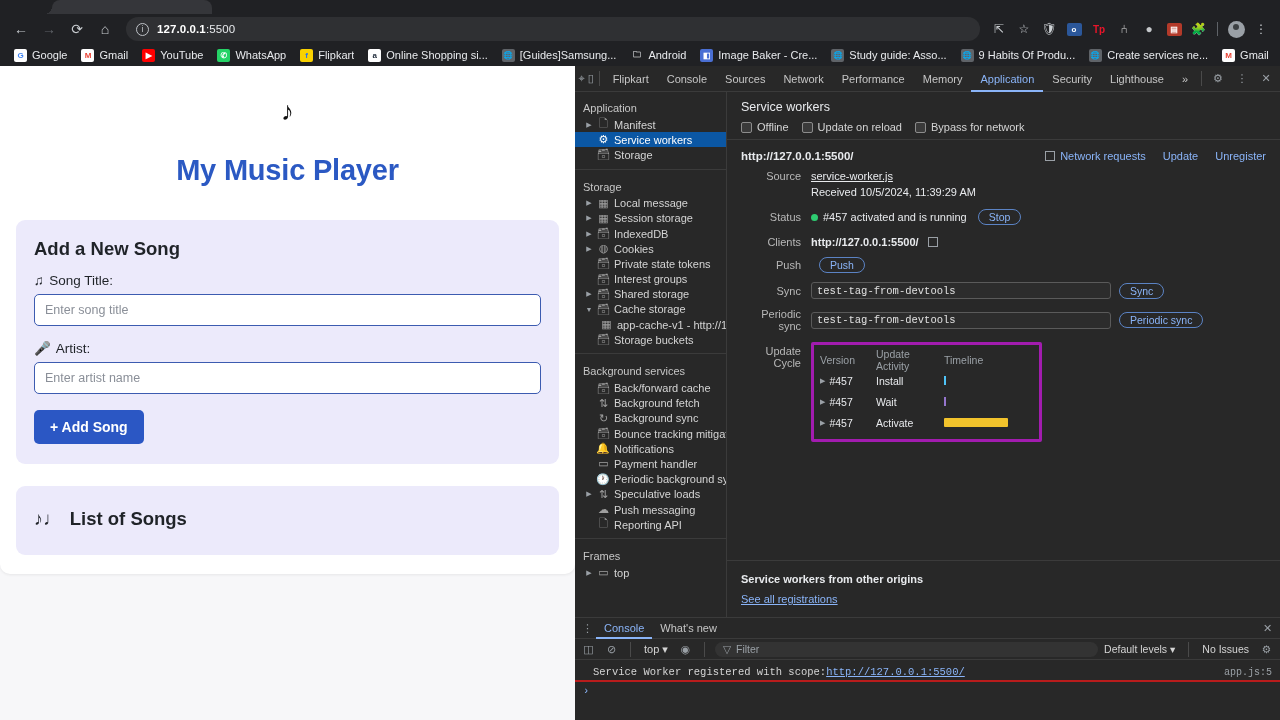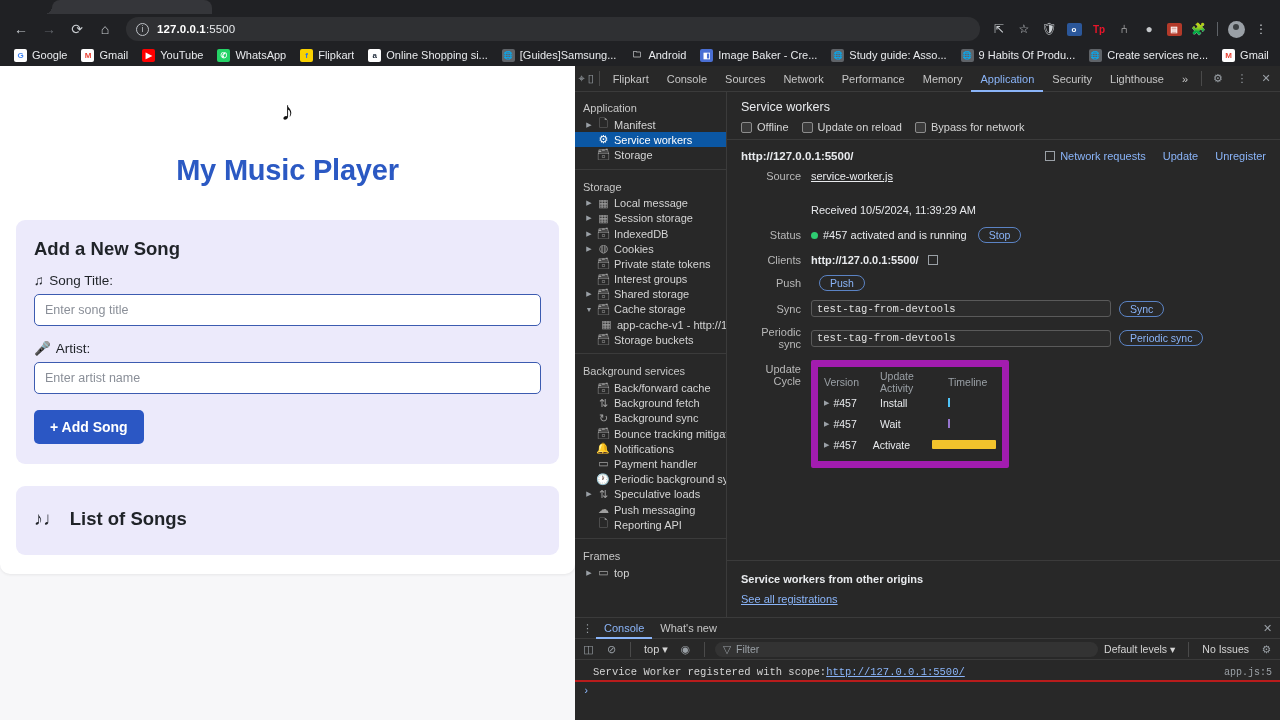--- a/index.html
+++ b/index.html
@@ -116,21 +116,21 @@
   .row.tall{align-items:flex-start;}
   .dot{width:7px;height:7px;border-radius:50%;background:#2ecc71;display:inline-block;margin-right:5px;}
   .pill{display:inline-block;border:1px solid #5b83c4;border-radius:10px;padding:1px 10px;
      color:#8ab4f8;font-size:10.5px;margin-left:8px;cursor:pointer;background:transparent;
      font-family:"Liberation Sans",sans-serif;}
   .dt-input{width:300px;height:17px;background:#2c2c2c;border:1px solid #5a5a5a;border-radius:3px;
      color:#e0e0e0;font-family:"Liberation Mono",monospace;font-size:10.5px;padding:0 5px;outline:none;}
   .mini-ico{display:inline-flex;width:10px;height:10px;border:1px solid #9aa0a6;
      margin-left:6px;vertical-align:-1px;}
 
-  .uc-table{border:7px solid #a21caf;border-radius:2px;width:198px;padding:4px 0 6px;}
+  .uc-table{border:3px solid #a21caf;border-radius:2px;width:231px;padding:4px 0 6px;}
   .uc-row{display:flex;align-items:center;height:21px;font-size:10.5px;padding:0 6px;}
   .uc-row.head{color:#9aa0a6;}
   .uc-c1{width:56px;display:flex;align-items:center;gap:4px;color:#e8eaed;}
   .uc-c2{width:68px;color:#e8eaed;}
   .uc-c3{flex:1;}
   .uc-arrow{font-size:7px;color:#9aa0a6;}
   .bar-thin{width:1.5px;height:9px;background:#4fc3f7;display:inline-block;}
   .bar-wide{width:64px;height:9px;background:#f2c32c;display:inline-block;border-radius:1px;}
 
   .other-origins{border-top:1px solid #3b3b3b;padding:12px 14px;}
@@ -472,21 +472,21 @@
               <span class="lnk"><span class="mini-ico" style="margin:0 5px 0 0"></span><span>Network requests</span></span>
               <span class="lnk">Update</span>
               <span class="lnk">Unregister</span>
             </div>
           </div>
 
           <div class="row">
             <div class="lab">Source</div>
             <div class="val lnk u">service-worker.js</div>
           </div>
-          <div class="row" style="margin-top:22px">
+          <div class="row" style="margin-top:4px">
             <div class="lab"></div>
             <div class="val">Received 10/5/2024, 11:39:29 AM</div>
           </div>
 
           <div class="row" style="margin-top:11px">
             <div class="lab">Status</div>
             <div class="val">
               <span class="dot"></span><span>#457 activated and is running</span>
               <button class="pill">Stop</button>
             </div>

